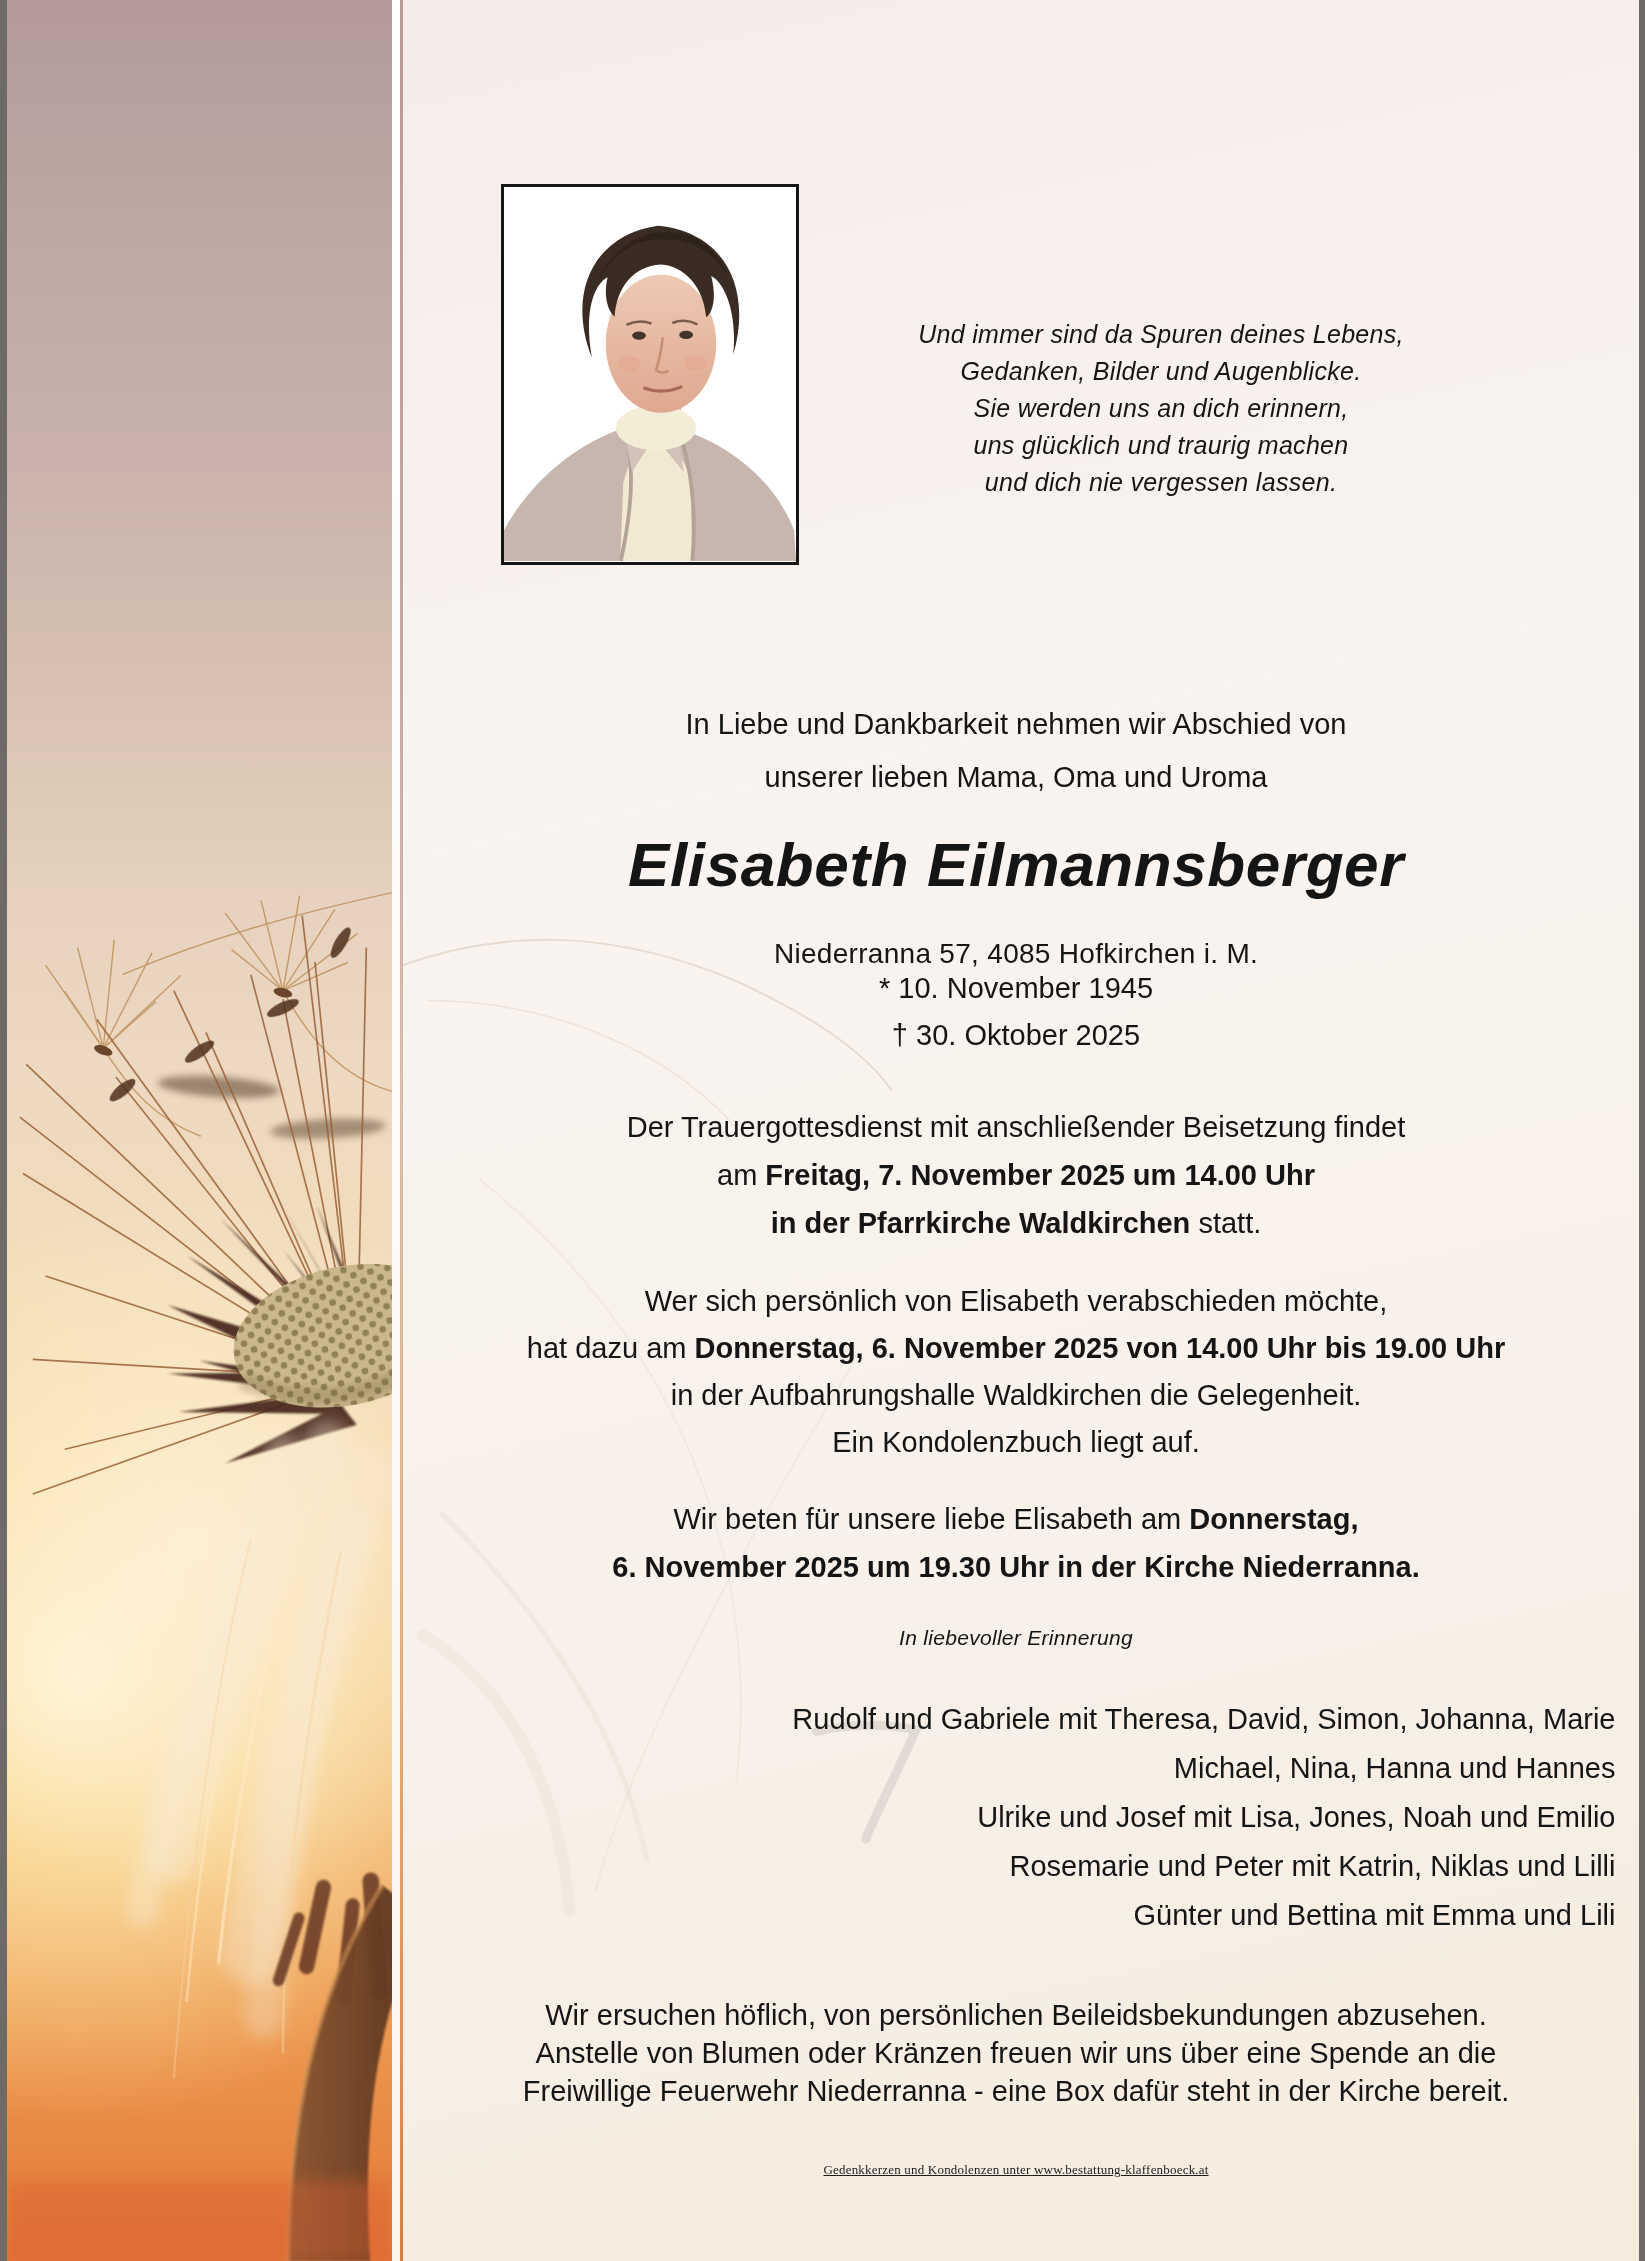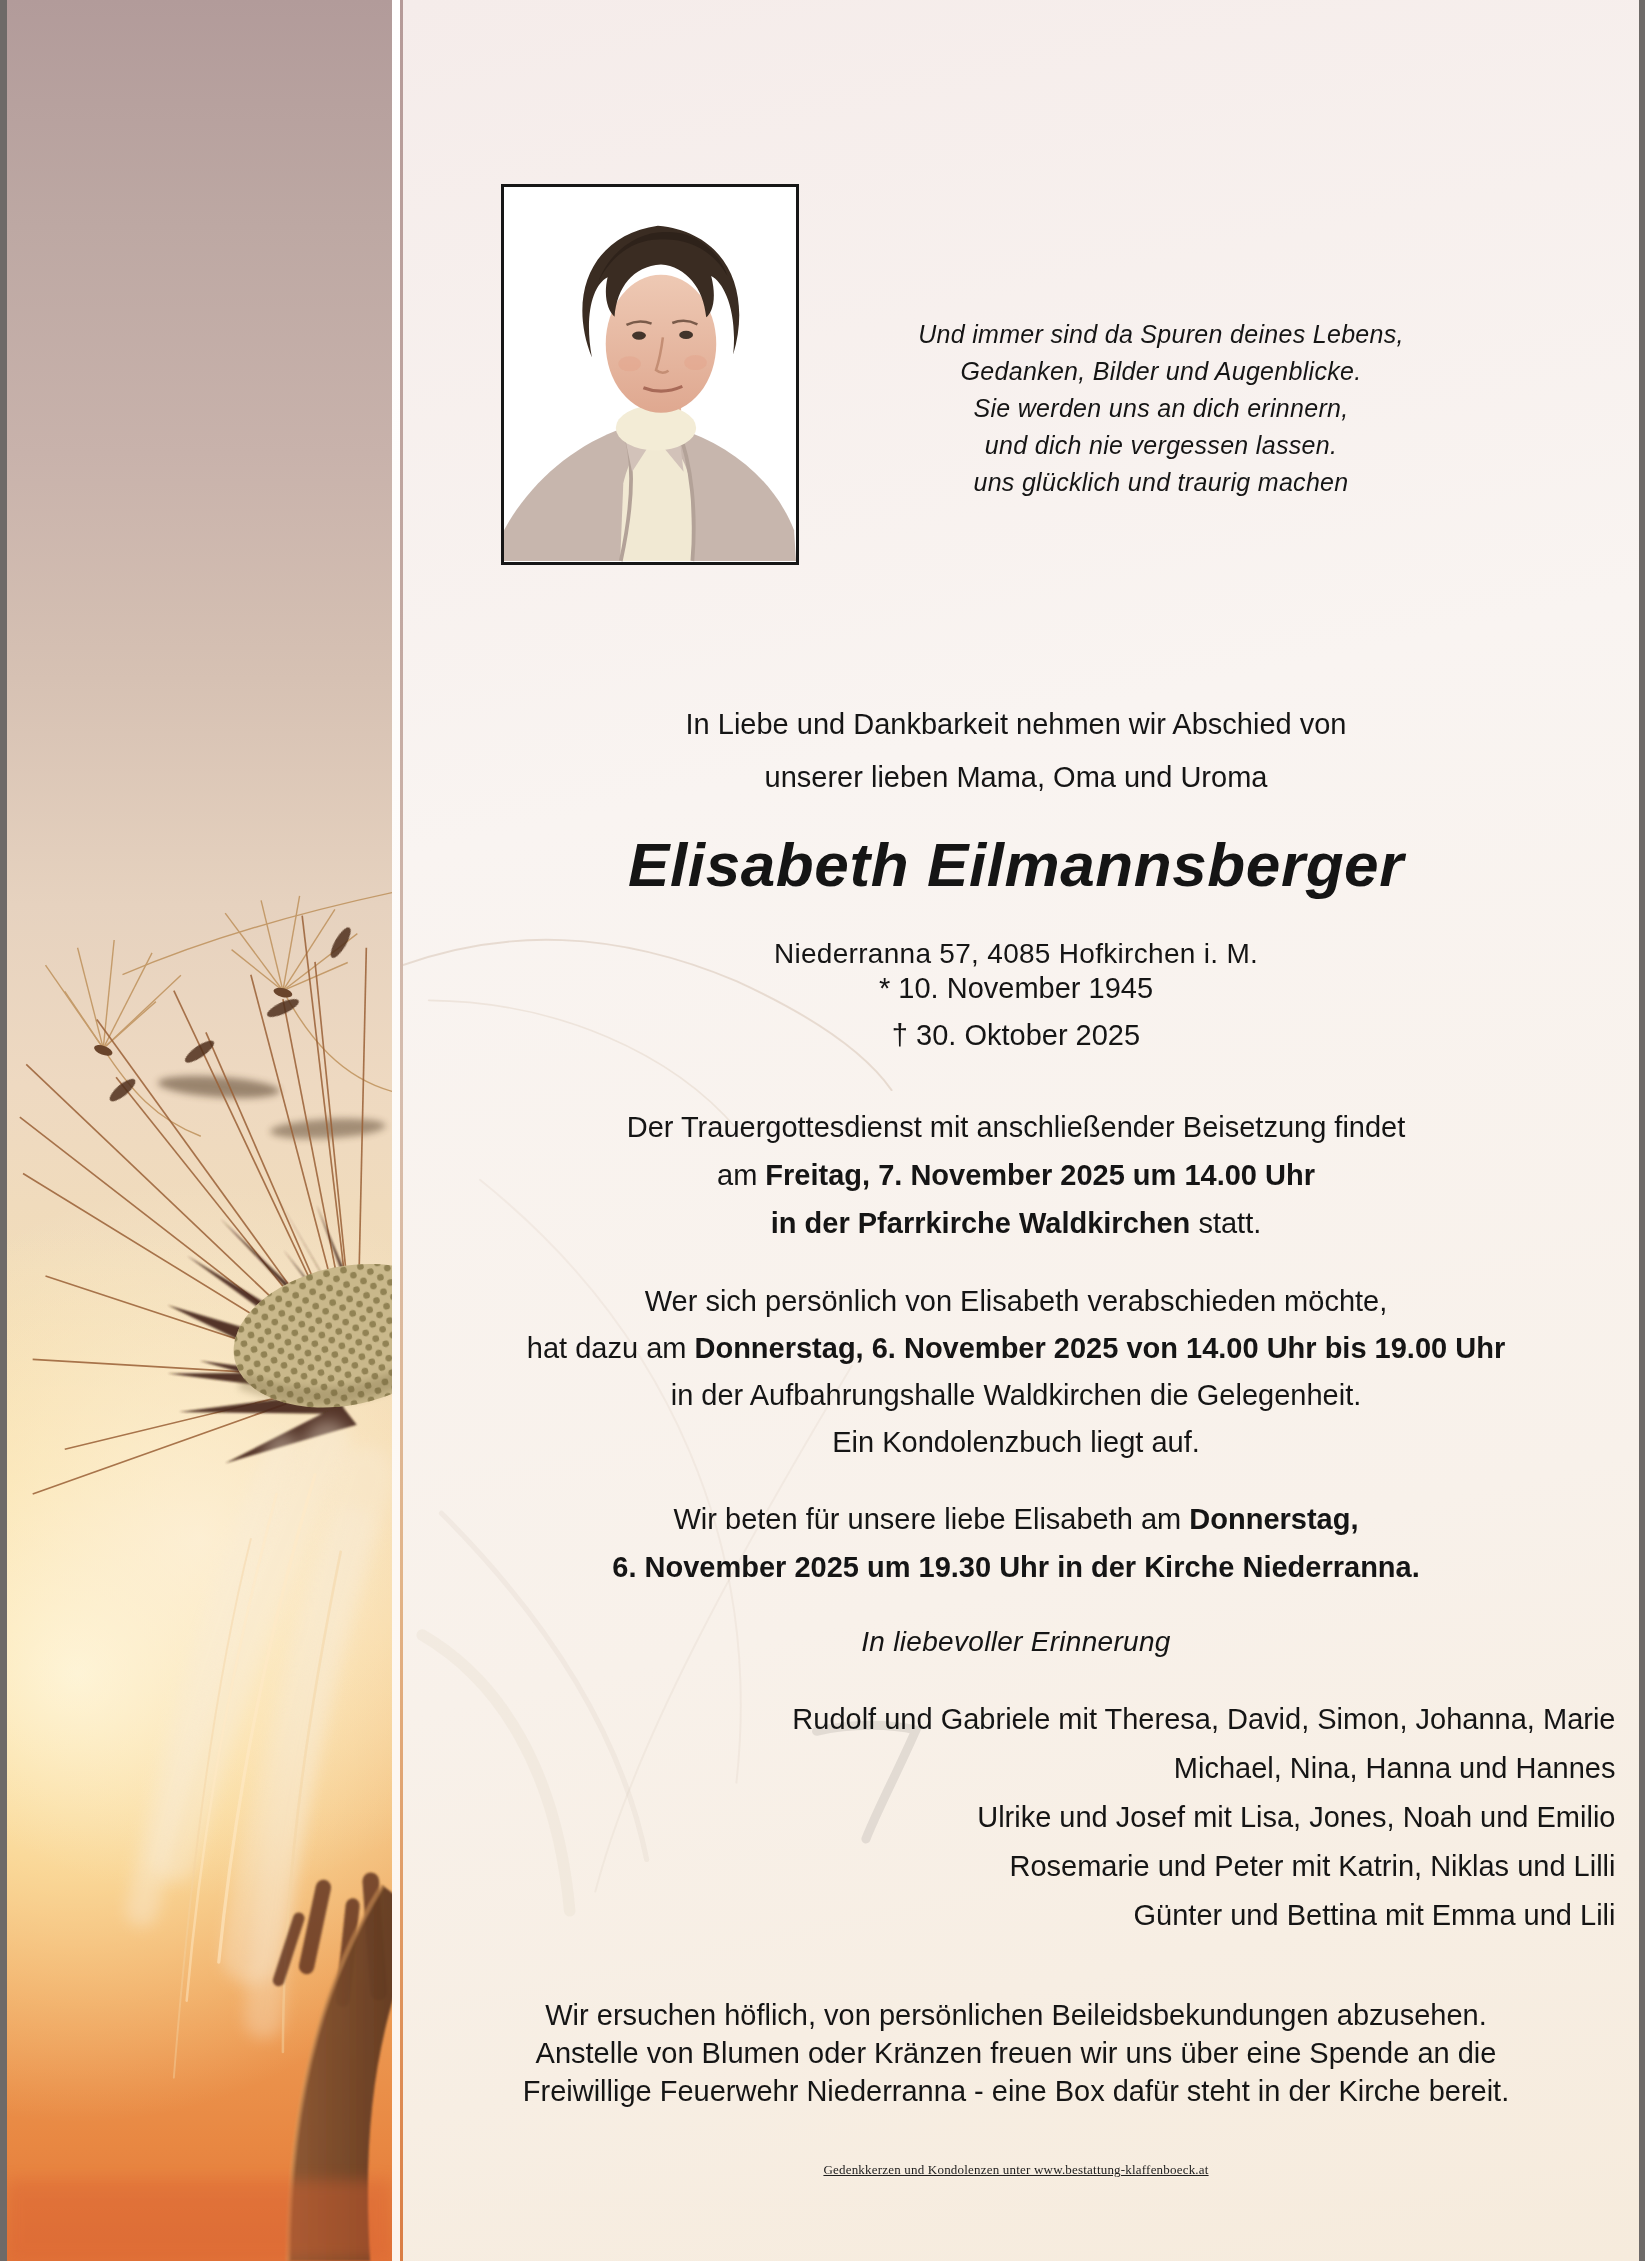--- a/index.html
+++ b/index.html
@@ -27,21 +27,21 @@
   .tblock{position:absolute;left:410px;width:1199px;text-align:center;z-index:3;}
   .poem{position:absolute;left:853px;top:316px;width:603px;text-align:center;
     font-style:italic;font-size:25px;line-height:37px;letter-spacing:0.3px;z-index:3;}
   .intro{top:698px;font-size:29px;line-height:53px;}
   .name{top:829px;font-size:62px;font-weight:700;font-style:italic;letter-spacing:0.6px;text-align:center;}
   .address{top:938px;font-size:28px;letter-spacing:0.3px;}
   .dates{top:965px;font-size:29px;line-height:47px;}
   .funeral{top:1103px;font-size:29px;line-height:48px;}
   .farewell{top:1278px;font-size:29px;line-height:47px;}
   .prayer{top:1495px;font-size:29px;line-height:48px;}
-  .remember{top:1626px;font-size:28px;font-style:italic;letter-spacing:0.3px;}
+  .remember{top:1626px;font-size:21px;font-style:italic;letter-spacing:0.3px;}
   .family{top:1695px;font-size:29px;line-height:49px;text-align:right;}
   .request{top:1996px;font-size:29px;line-height:38px;}
   .footer{top:2162px;font-size:13px;font-family:"Liberation Serif",serif;letter-spacing:0.2px;color:#1d1d1d;text-decoration:underline;}
   .b{font-weight:700;}
 </style>
 </head>
 <body>
 
 <div class="sheet">
 
@@ -234,22 +234,22 @@
       <path d="M 222 318 Q 252 330 284 316" stroke="#a86a58" stroke-width="5" fill="none"></path>
       <ellipse cx="200" cy="280" rx="18" ry="12" fill="#e39f86" opacity="0.4"></ellipse>
       <ellipse cx="305" cy="278" rx="18" ry="12" fill="#e39f86" opacity="0.4"></ellipse>
     </svg>
   </div>
 
   <div class="poem">
     <div>Und immer sind da Spuren deines Lebens,</div>
     <div>Gedanken, Bilder und Augenblicke.</div>
     <div>Sie werden uns an dich erinnern,</div>
+    <div>uns glücklich und traurig machen</div>
     <div>und dich nie vergessen lassen.</div>
-    <div>uns glücklich und traurig machen</div>
   </div>
 
   <div class="tblock intro">
     <div>In Liebe und Dankbarkeit nehmen wir Abschied von</div>
     <div>unserer lieben Mama, Oma und Uroma</div>
   </div>
 
   <div class="tblock name">Elisabeth Eilmannsberger</div>
   <div class="tblock address">Niederranna 57, 4085 Hofkirchen i. M.</div>
 

